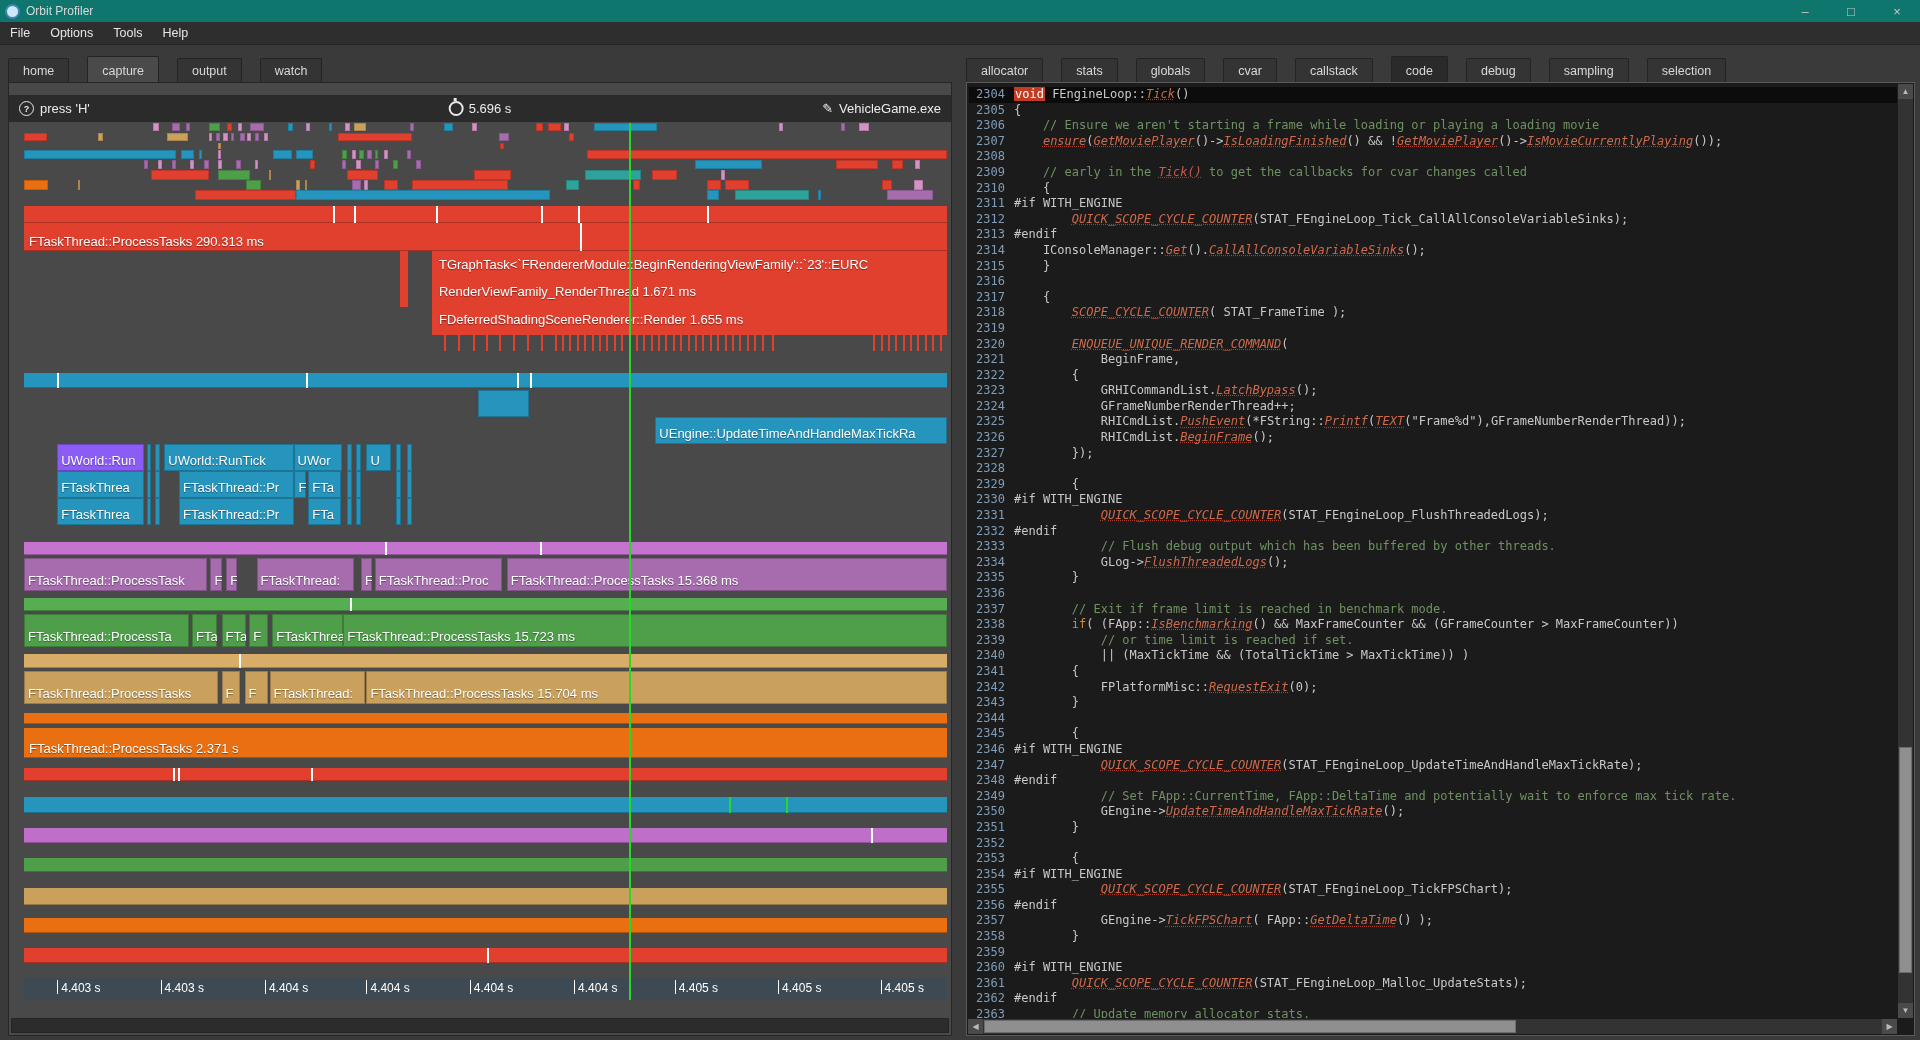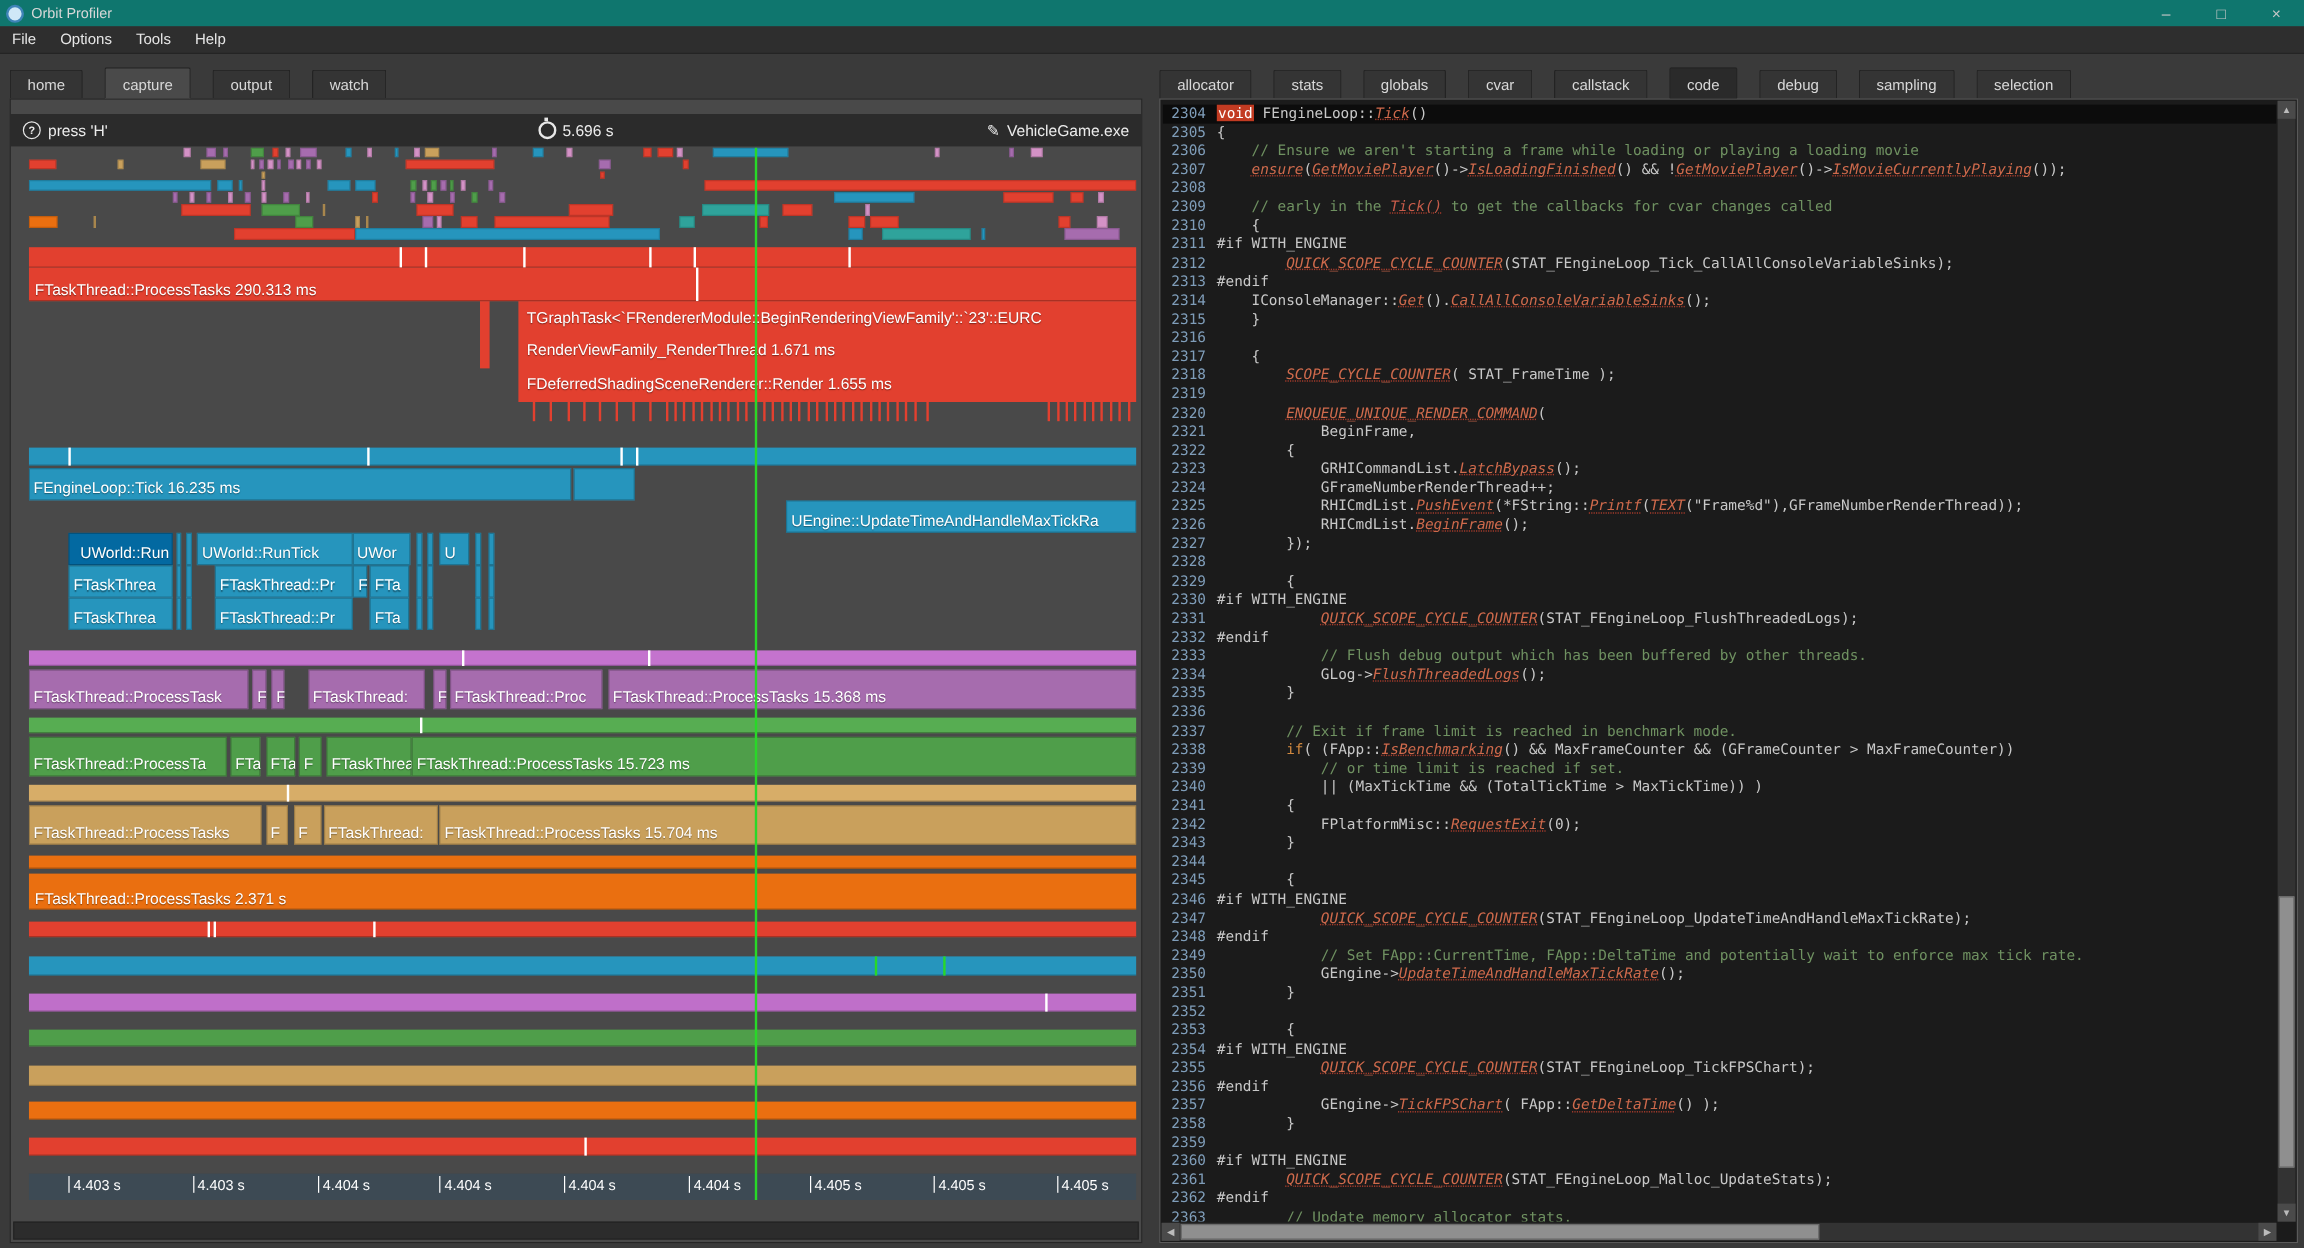--- a/index.html
+++ b/index.html
@@ -305,35 +305,32 @@
             <i style="left: 98.4%; background: rgb(226, 64, 47);"></i>
             <i style="left: 99.2%; background: rgb(226, 64, 47);"></i>
           </div>
           <div class="tbar" style="top: 250px; height: 15px; background: rgb(38, 149, 189);">
             <i class="tick" style="left: 3.6%; background: rgb(255, 255, 255);"></i>
             <i class="tick" style="left: 30.5%; background: rgb(255, 255, 255);"></i>
             <i class="tick" style="left: 53.4%; background: rgb(255, 255, 255);"></i>
             <i class="tick" style="left: 54.8%; background: rgb(255, 255, 255);"></i>
           </div>
           <div class="tl" style="top: 267px; height: 27px;">
-            <div class="seg" style="left: 0%; width: 49%; background: rgb(38, 149, 189);">
-              <span>FEngineLoop::Tick  16.235 ms</span>
-            </div>
             <div class="seg" style="left: 49.2%; width: 5.5%; background: rgb(38, 149, 189);"></div>
           </div>
           <div class="tl" style="top: 294px; height: 27px;">
             <div class="seg" style="left: 0%; width: 49%; background: rgb(38, 149, 189); margin-top: 36px;">
               <span>UGameEngine::Tick [GameEngine] 1.199 ms</span>
             </div>
             <div class="seg" style="left: 68.4%; width: 31.6%; background: rgb(38, 149, 189);">
               <span>UEngine::UpdateTimeAndHandleMaxTickRa</span>
             </div>
           </div>
           <div class="tl" style="top: 321px; height: 27px;">
-            <div class="seg" style="left: 3.6%; width: 9.4%; background: #0369a1; justify-content: flex-end;">
+            <div class="seg" style="left: 3.6%; width: 9.4%; background: #8b5cf6;">
               <span>UWorld::Run</span>
             </div>
             <div class="seg" style="left: 13.3%; width: 0.5%; background: rgb(38, 149, 189);"></div>
             <div class="seg" style="left: 14.2%; width: 0.5%; background: rgb(38, 149, 189);"></div>
             <div class="seg" style="left: 15.2%; width: 14%; background: rgb(38, 149, 189);">
               <span>UWorld::RunTick</span>
             </div>
             <div class="seg" style="left: 29.2%; width: 5.3%; background: rgb(38, 149, 189);">
               <span>UWor</span>
             </div>

